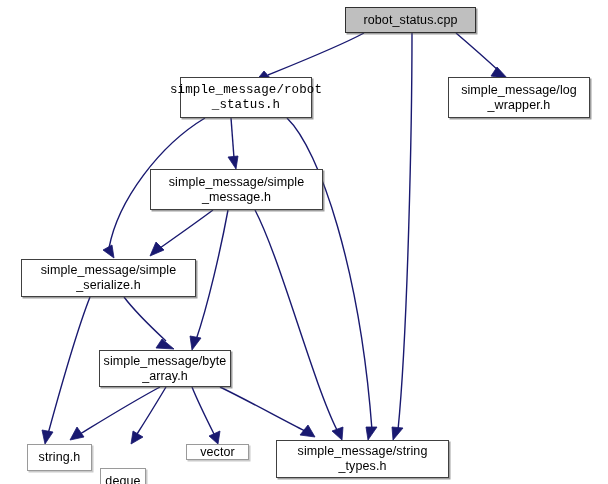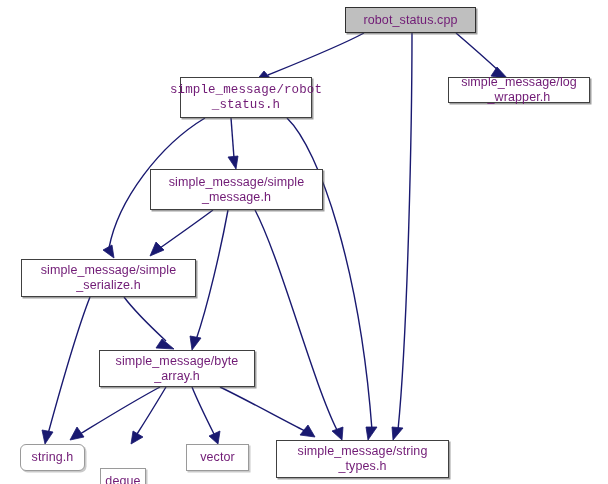--- a/index.html
+++ b/index.html
@@ -40,21 +40,21 @@
   .node-box {
     position: absolute;
     box-sizing: border-box;
     display: flex;
     align-items: center;
     justify-content: center;
     text-align: center;
     background: #ffffff;
     border: 1px solid #404040;
     box-shadow: 1.5px 1.5px 0 rgba(80,80,80,0.55);
-    color: #701a75;
+    color: #000000;
     font-family: "Liberation Sans", sans-serif;
     font-size: 12.5px;
     line-height: 15px;
     letter-spacing: 0.1px;
     white-space: pre-line;
     user-select: none;
   }
   .node-box.root {
     background: #bfbfbf;
     border: 1px solid #303030;
@@ -103,28 +103,28 @@
       <path class="edge-path" d="M 192,387 C 198,402 207,420 214,434"></path>
       <polygon class="edge-arrow" points="218,444 220,431 209,436"></polygon>
       <path class="edge-path" d="M 220,387 C 249,401 281,419 305,431"></path>
       <polygon class="edge-arrow" points="315,437 308,425 300,435"></polygon>
     </svg>
 
   <div id="node-layer">
       <div class="node-box root" style="left: 345px; top: 7px; width: 131px; height: 26px;"><span class="node-label">robot_status.cpp</span></div>
       <div class="node-box " style="left: 180px; top: 77px; width: 132px; height: 41px; font-family: Liberation Mono, monospace;"><span class="node-label">simple_message/robot
 _status.h</span></div>
-      <div class="node-box " style="left: 448px; top: 77px; width: 142px; height: 26px;"><span class="node-label">simple_message/log
+      <div class="node-box " style="left: 448px; top: 77px; width: 142px; height: 41px;"><span class="node-label">simple_message/log
 _wrapper.h</span></div>
       <div class="node-box " style="left: 150px; top: 169px; width: 173px; height: 41px;"><span class="node-label">simple_message/simple
 _message.h</span></div>
       <div class="node-box " style="left: 21px; top: 259px; width: 175px; height: 38px;"><span class="node-label">simple_message/simple
 _serialize.h</span></div>
-      <div class="node-box " style="left: 99px; top: 350px; width: 156px; height: 37px;"><span class="node-label">simple_message/byte
+      <div class="node-box " style="left: 99px; top: 350px; width: 132px; height: 37px;"><span class="node-label">simple_message/byte
 _array.h</span></div>
-      <div class="node-box plain" style="left: 20px; top: 444px; width: 65px; height: 27px; border-radius: 6px;"><span class="node-label">string.h</span></div>
+      <div class="node-box plain" style="left: 27px; top: 444px; width: 65px; height: 27px;"><span class="node-label">string.h</span></div>
       <div class="node-box plain" style="left: 100px; top: 468px; width: 46px; height: 27px;"><span class="node-label">deque</span></div>
-      <div class="node-box plain" style="left: 186px; top: 444px; width: 63px; height: 27px;"><span class="node-label">vector</span></div>
+      <div class="node-box plain" style="left: 186px; top: 444px; width: 63px; height: 16px;"><span class="node-label">vector</span></div>
       <div class="node-box " style="left: 276px; top: 440px; width: 173px; height: 38px;"><span class="node-label">simple_message/string
 _types.h</span></div>
     </div>
 
 </div>
 
 </body></html>

